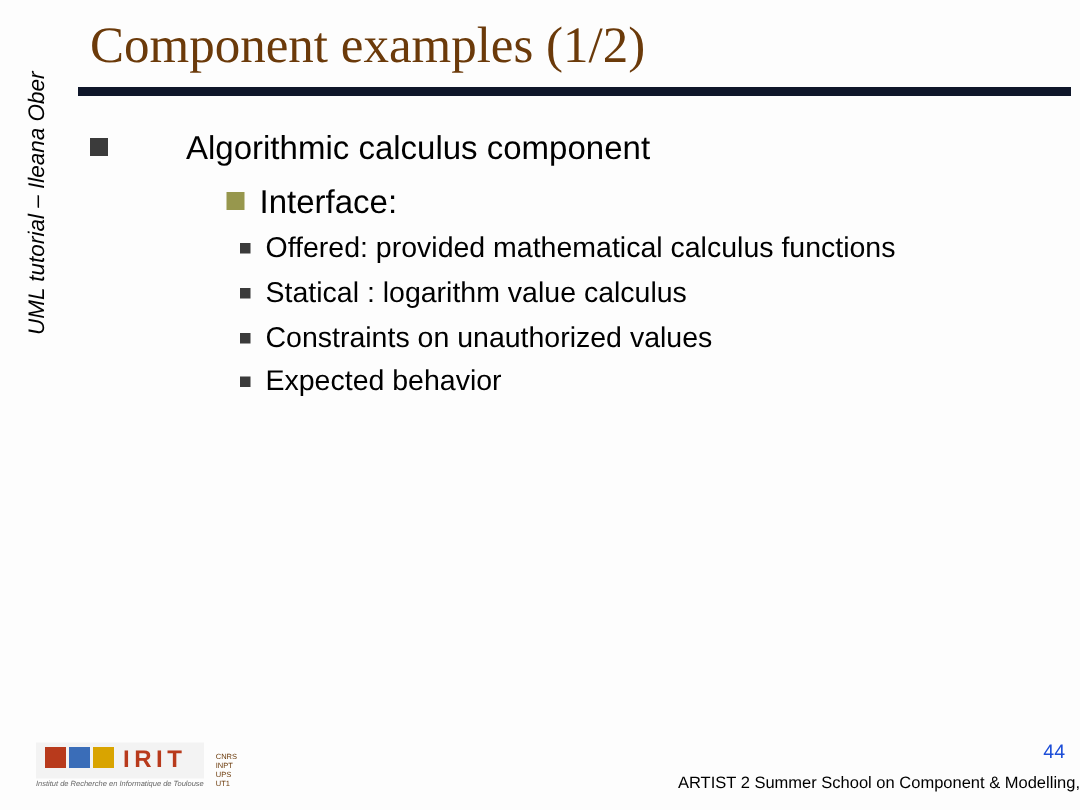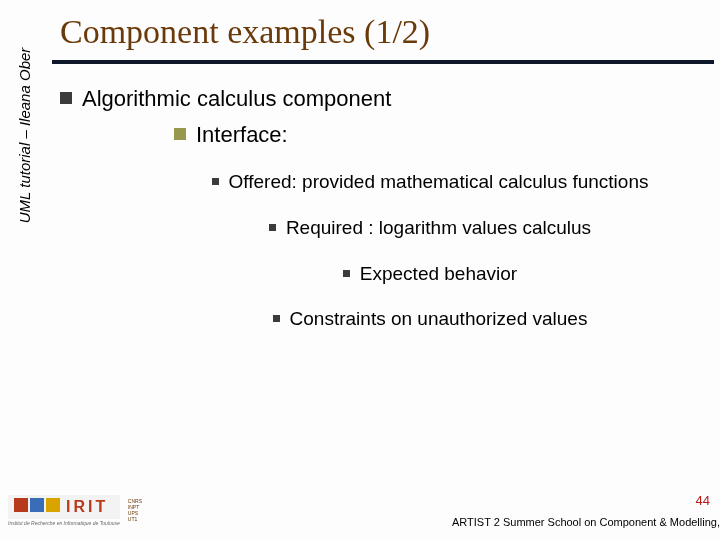--- a/index.html
+++ b/index.html
@@ -27,59 +27,59 @@
     font-size: 15px;
     font-family: Arial, sans-serif;
     color: #000;
   }
   .title-bar {
     position: absolute;
     left: 52px;
     top: 4px;
     right: 6px;
     height: 60px;
-    border-bottom: 4px solid #0f172a;
+    border-bottom: 6px solid #0f172a;
     display: flex;
     align-items: center;
     padding-left: 8px;
   }
   .title-bar h1 {
     font-family: "Times New Roman", Times, serif;
     font-weight: normal;
     font-size: 34px;
     color: #6b3a0a;
   }
   .content {
     position: absolute;
     left: 60px;
     top: 78px;
     right: 20px;
     font-size: 22px;
     color: #000;
     line-height: 1.35;
   }
-  .lvl1 { margin-left: 0; margin-top: 6px; display: flex; }
-  .lvl2 { margin-left: 73px; margin-top: 6px; display: flex; font-size: 22px; padding-left: 41px;}
-  .lvl3 { margin-left: 100px; margin-top: 20px; display: flex; font-size: 19px; justify-content: center;}
+  .lvl1 { margin-left: 0; margin-top: 6px; display: flex; gap: 42px; }
+  .lvl2 { margin-left: 50px; margin-top: 6px; display: flex; font-size: 22px; padding-left: 41px;}
+  .lvl3 { margin-left: 100px; margin-top: 4px; display: flex; font-size: 19px;}
   .b-dark  { display:inline-block; width:12px; height:12px; background:#3b3b3b; margin-top:8px; margin-right:10px; flex:0 0 auto;}
   .b-olive { display:inline-block; width:12px; height:12px; background:#97974d; margin-top:8px; margin-right:10px; flex:0 0 auto;}
   .b-small { display:inline-block; width:7px;  height:7px;  background:#3b3b3b; margin-top:9px; margin-right:10px; flex:0 0 auto;}
   .footer {
     position: absolute;
     bottom: 6px;
     left: 0;
     right: 0;
     height: 56px;
   }
   .logo {
     position: absolute;
-    left: 8px;
+    left: 24px;
     bottom: 8px;
     display: flex;
-    align-items: center;
+    align-items: flex-end;
     gap: 4px;
   }
   .logo-irit {
     display: flex;
     gap: 2px;
     padding: 3px 6px;
     background: #f3f3f3;
   }
   .logo-irit .sq { width: 14px; height: 14px; }
   .logo-irit .letter {
@@ -106,21 +106,21 @@
     text-align: right;
     font-size: 11px;
     color: #000;
     line-height: 1.25;
   }
   .page-num {
     position: absolute;
     right: 10px;
     bottom: 26px;
     font-size: 13px;
-    color: #b91c1c;
+    color: #1d4ed8;
   }
 </style>
 </head>
 <body>
 
 <div class="slide">
 
   <div class="side-label">
     <span>UML tutorial – Ileana Ober</span>
   </div>
@@ -140,31 +140,31 @@
       <span class="b-olive"></span>
       <span>Interface:</span>
     </div>
 
     <div class="lvl3">
       <span class="b-small"></span>
       <span>Offered: provided mathematical calculus functions</span>
     </div>
     <div class="lvl3">
       <span class="b-small"></span>
-      <span>Required : logarithm values calculus</span>
+      <span>Statical : logarithm value calculus</span>
     </div>
 
 
     <div class="lvl3">
       <span class="b-small"></span>
-      <span>Expected behavior</span>
+      <span>Constraints on unauthorized values</span>
     </div>
     <div class="lvl3">
       <span class="b-small"></span>
-      <span>Constraints on unauthorized values</span>
+      <span>Expected behavior</span>
     </div>
 
   </div>
 
   <div class="footer">
 
     <div class="logo">
       <div>
         <div class="logo-irit">
           <span class="sq" style="background:#b83a1c"></span>

